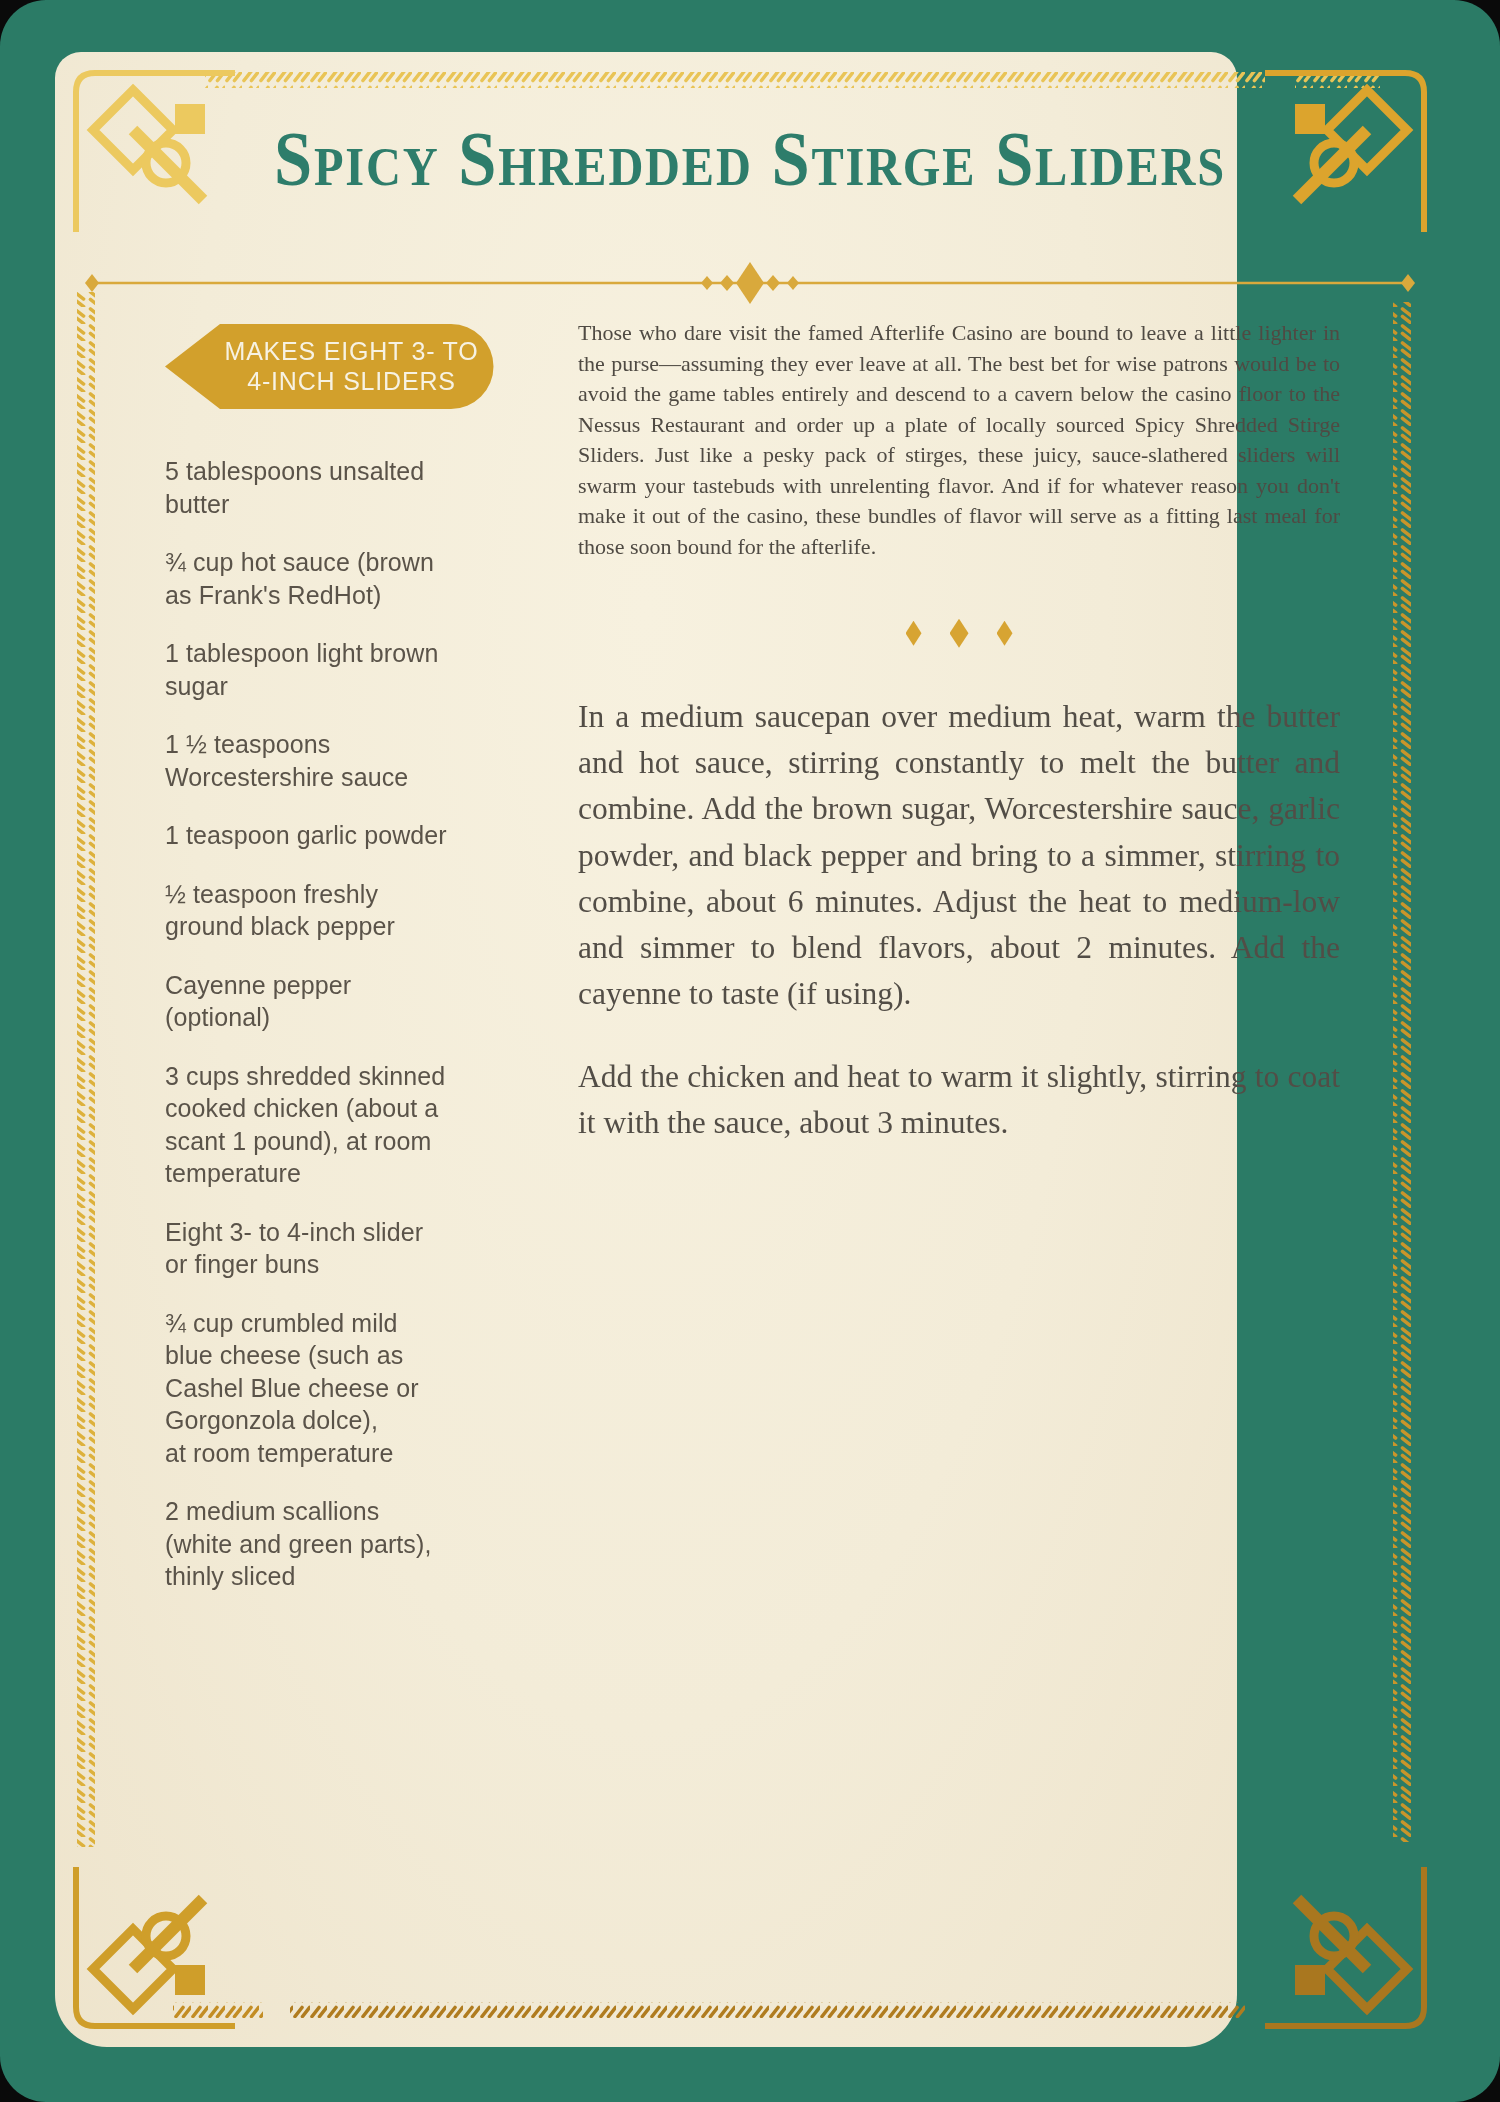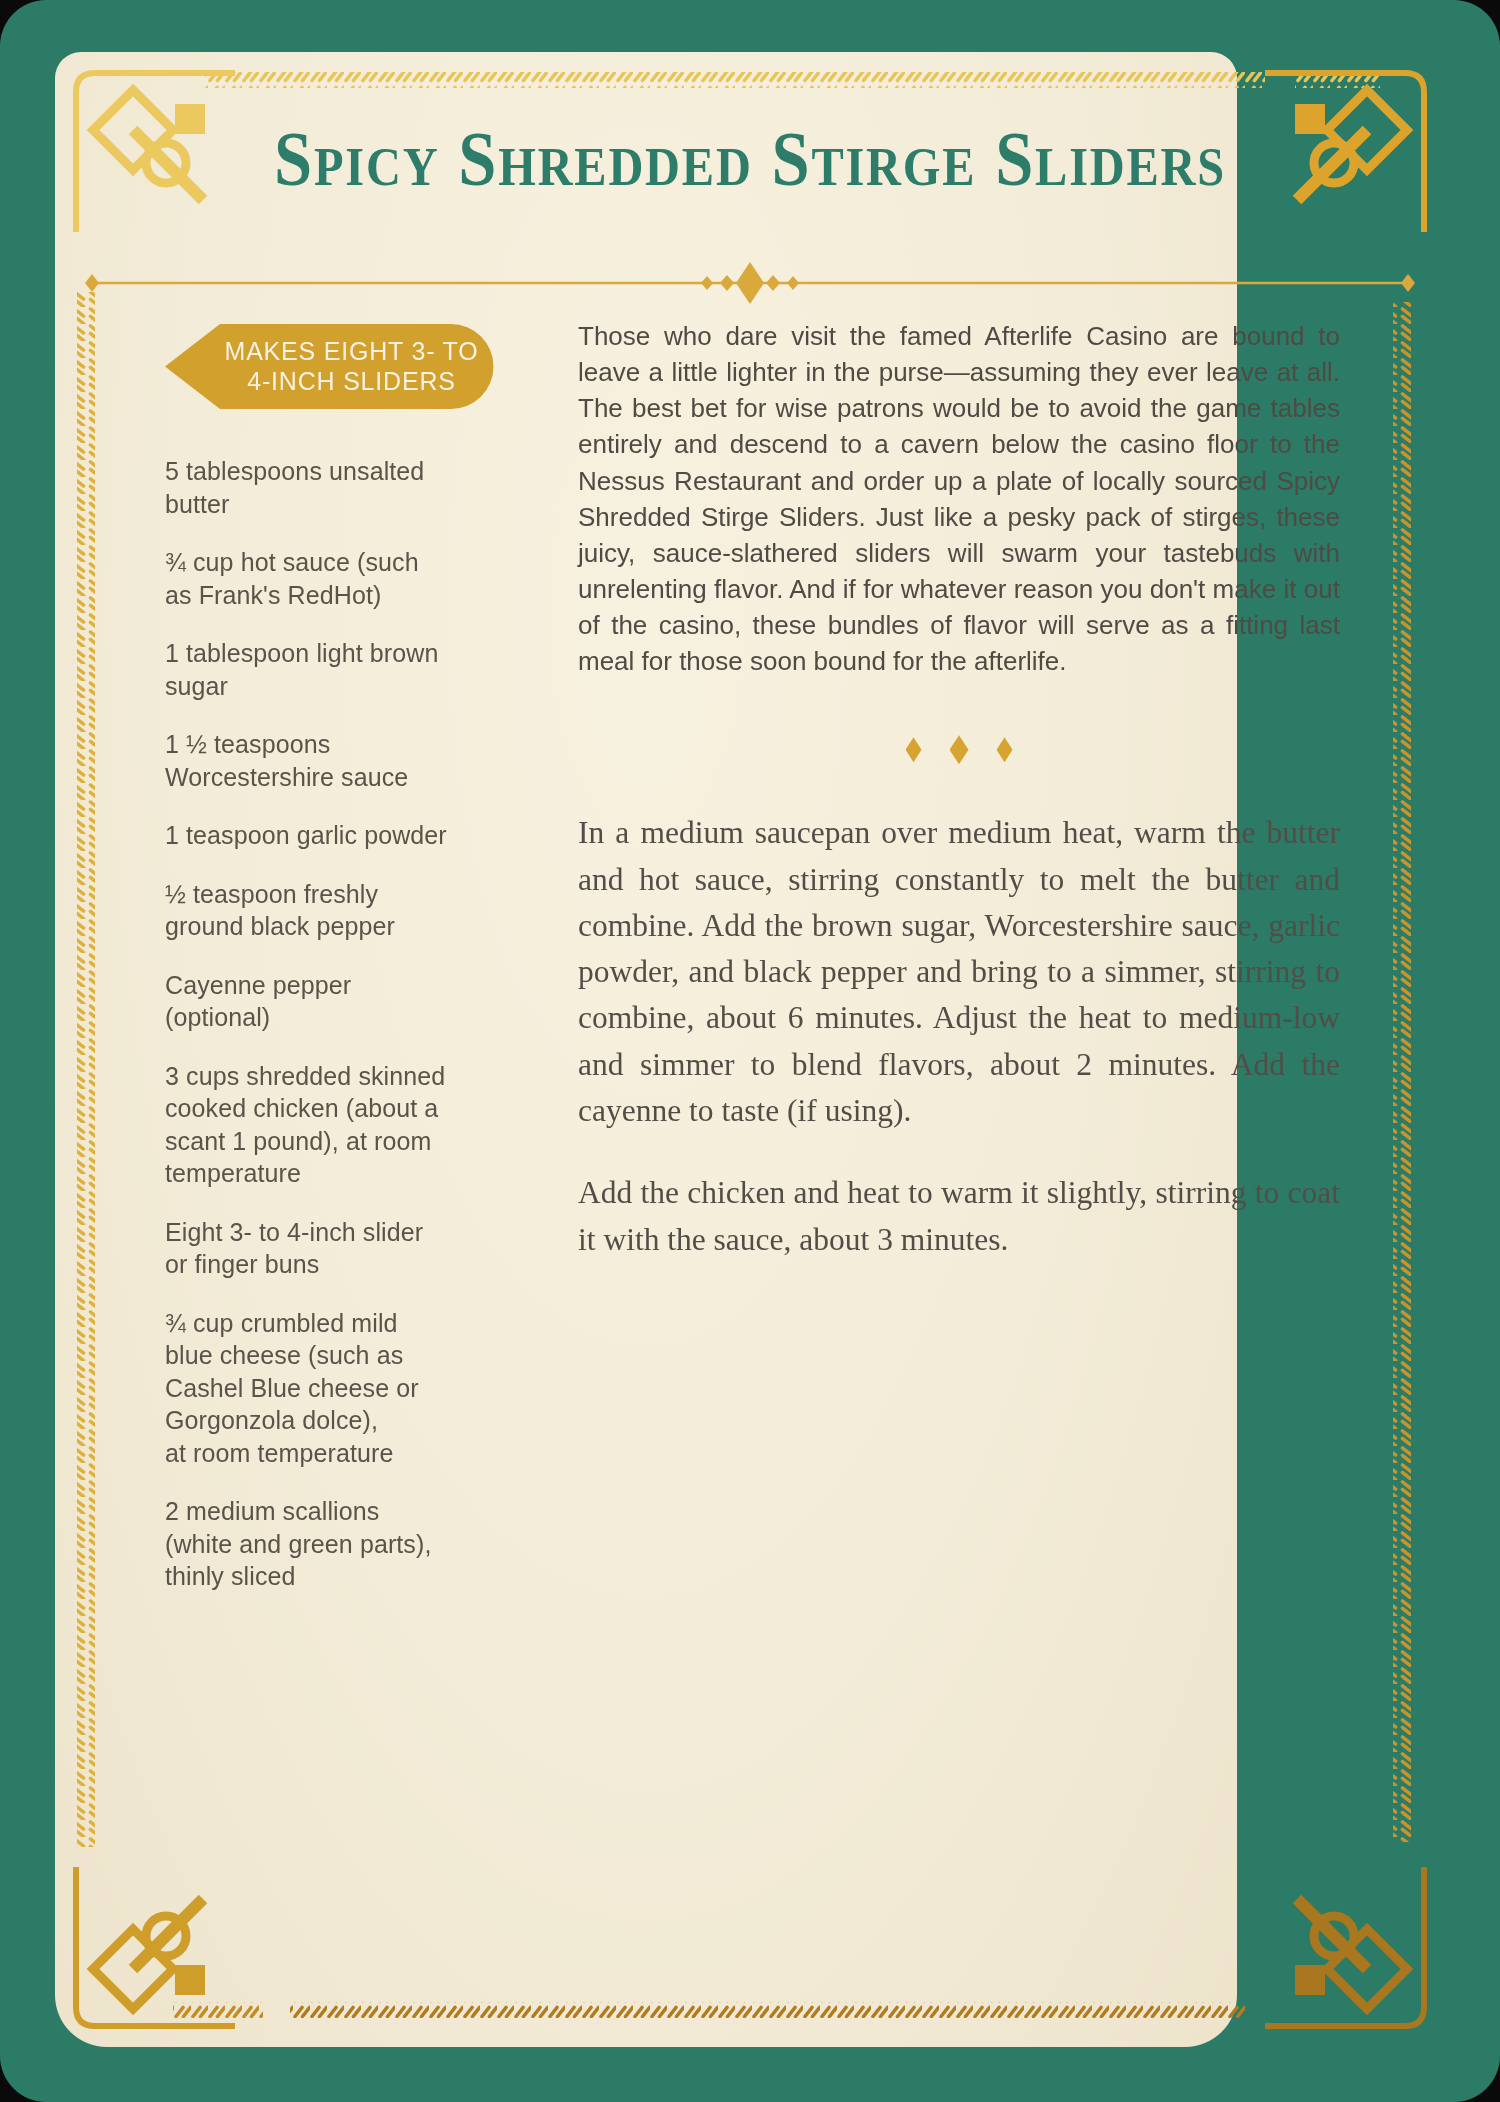--- a/index.html
+++ b/index.html
@@ -21,21 +21,21 @@
 
   .yield-badge{position:relative;width:335px;height:97px;margin-bottom:40px;}
   .yield-badge svg{position:absolute;left:0;top:0;}
   .badge-text{position:absolute;left:50px;top:0;right:12px;bottom:0;display:flex;
        align-items:center;justify-content:center;text-align:center;
        color:#f7f2e3;font-weight:normal;font-size:25px;line-height:1.18;letter-spacing:0.8px;}
 
   .ing-list p{margin:0 0 26px 0;font-size:25px;line-height:1.3;color:#5a5349;
        white-space:pre-line;letter-spacing:0.1px;}
 
-  .intro{margin:0;font-size:26px;line-height:1.39;color:#4f4a43;text-align:justify;}
+  .intro{margin:0;font-size:22px;line-height:1.39;color:#4f4a43;text-align:justify;font-family:Liberation Serif, serif;}
 
   .diamond-sep{display:flex;justify-content:center;align-items:center;gap:28px;
        margin:56px 0 46px 0;}
   .diamond-sep i{display:block;width:16px;height:25px;background:#d7a432;
        clip-path:polygon(50% 0,100% 50%,50% 100%,0 50%);}
   .diamond-sep i.mid{width:19px;height:29px;}
 
   .steps p{margin:0 0 36px 0;font-family:"Liberation Serif",serif;font-size:31.5px;
        line-height:1.47;color:#524d46;text-align:justify;}
   .steps p:last-child{margin-bottom:0;}
@@ -103,21 +103,21 @@
     <div class="yield-badge">
       <svg width="335" height="97" viewBox="0 0 335 97">
         <path d="M0 48.5 L55 6 H286 A42.5 42.5 0 0 1 286 91 H55 Z" fill="#d2a02c"></path>
       </svg>
       <div class="badge-text">MAKES EIGHT 3- TO 4-INCH SLIDERS</div>
     </div>
 
     <div class="ing-list">
       <p>5 tablespoons unsalted
 butter</p>
-      <p>¾ cup hot sauce (such
+      <p>¾ cup hot sauce (brown
 as Frank's RedHot)</p>
       <p>1 tablespoon light brown
 sugar</p>
       <p>1 ½ teaspoons
 Worcestershire sauce</p>
       <p>1 teaspoon garlic powder</p>
       <p>½ teaspoon freshly
 ground black pepper</p>
       <p>Cayenne pepper
 (optional)</p>

